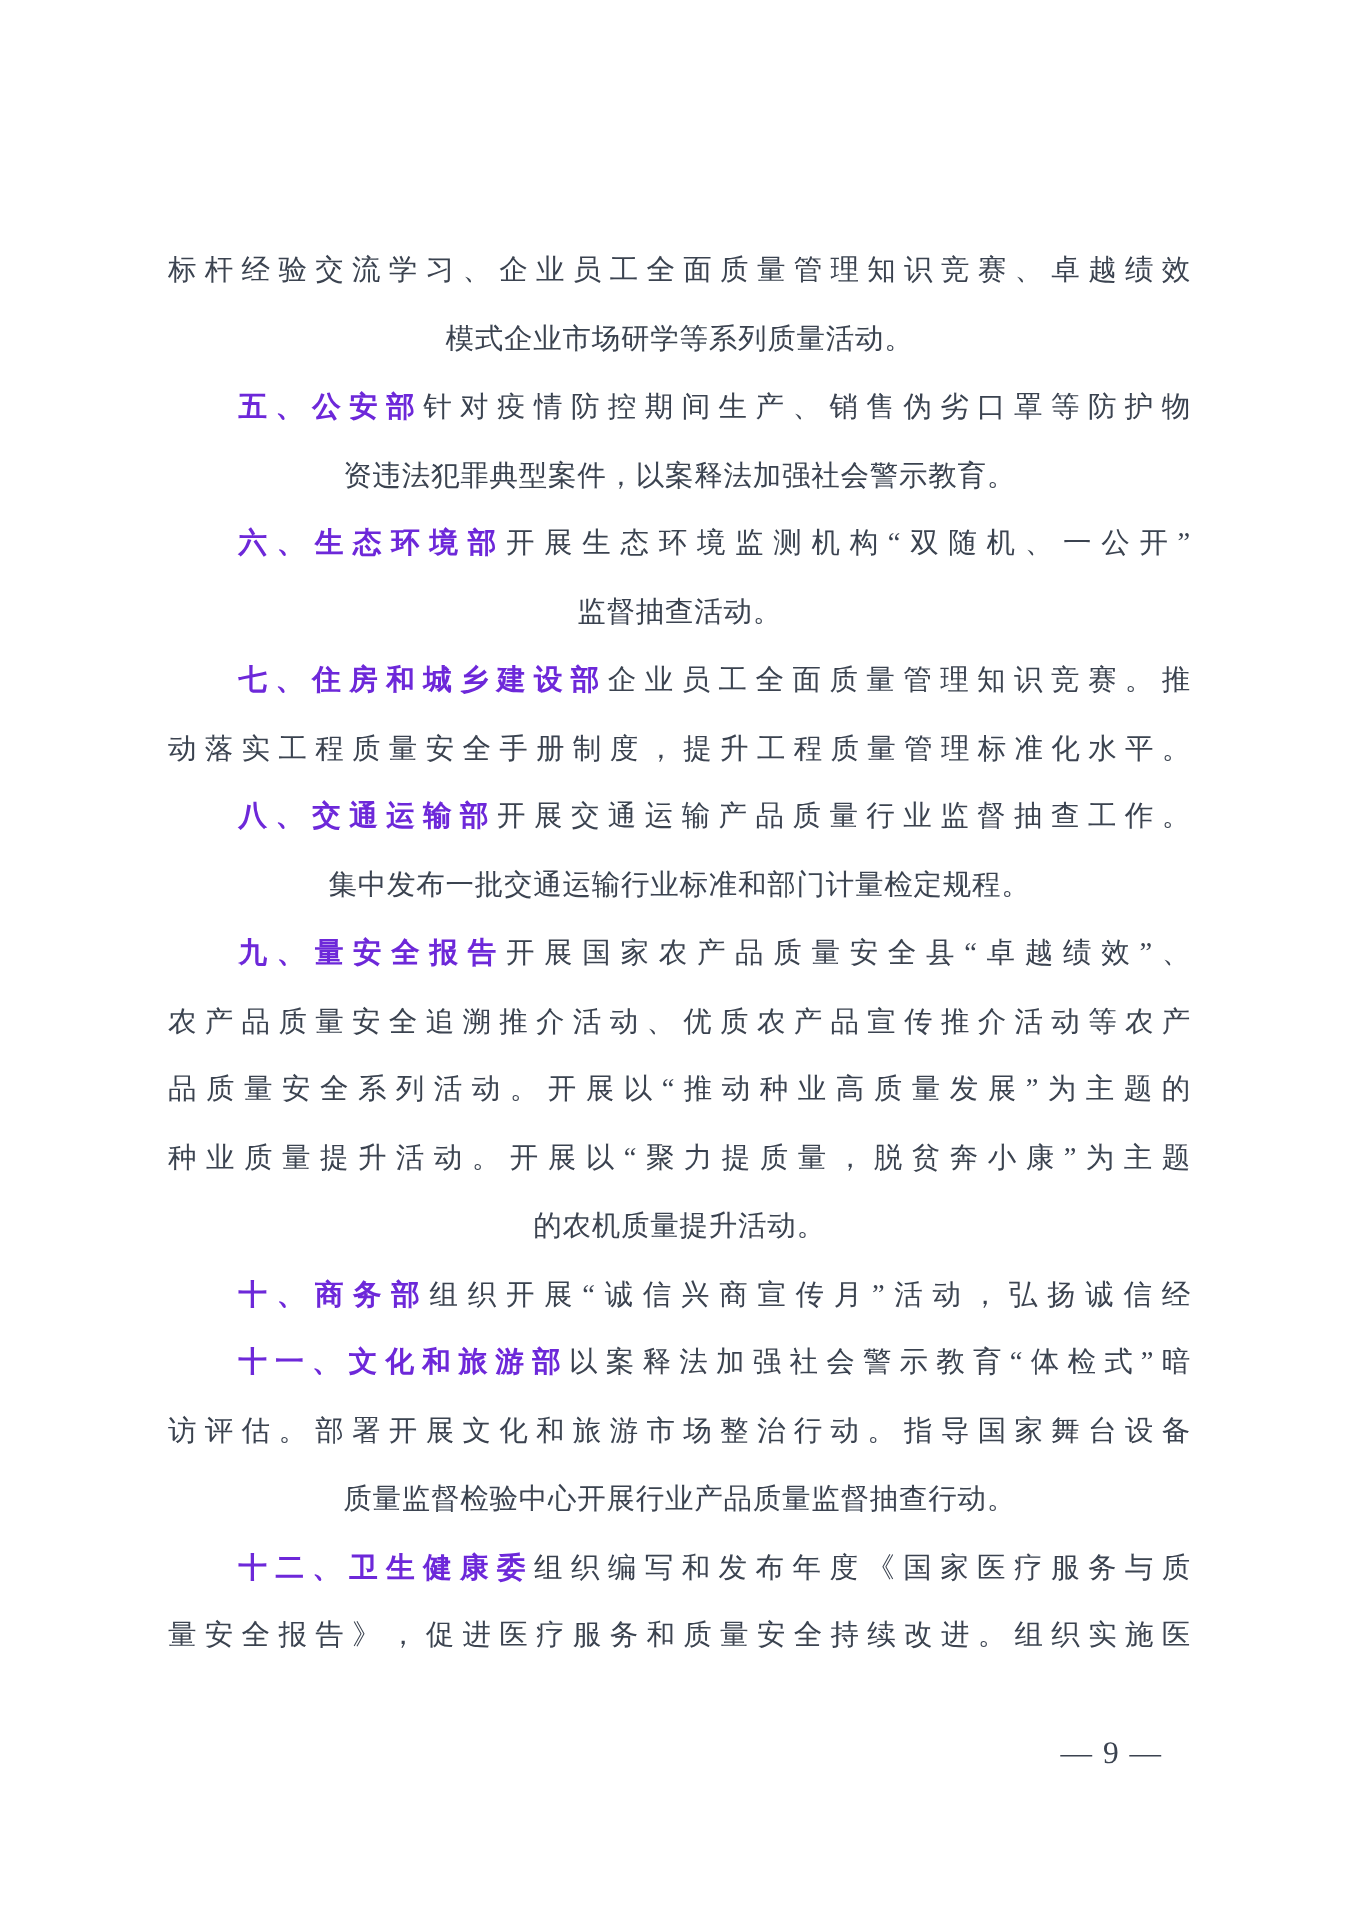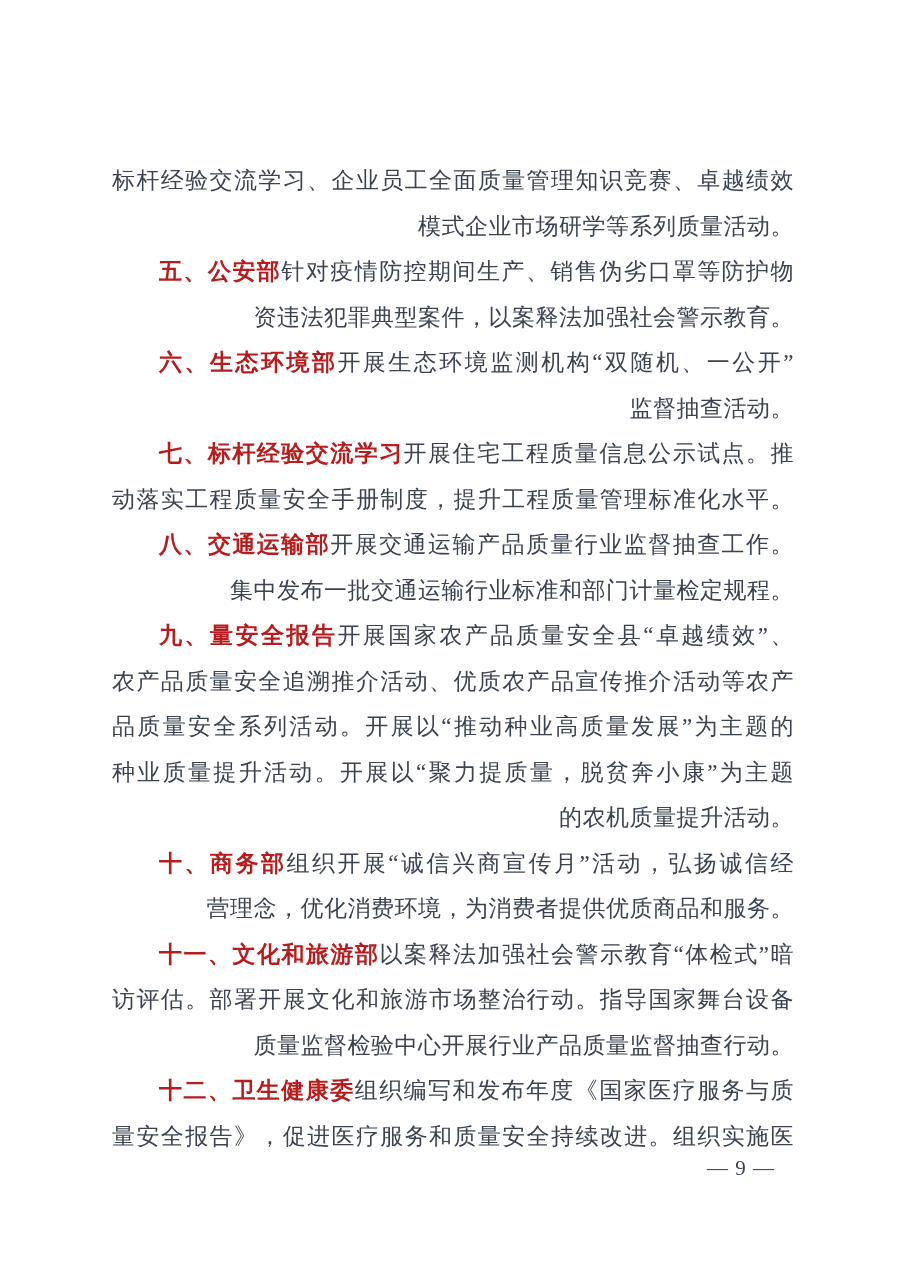--- a/index.html
+++ b/index.html
@@ -14,40 +14,40 @@
     background: #ffffff;
     overflow: hidden;
     font-family: "Liberation Serif", "DejaVu Serif", serif;
   }
   .text-block {
     position: absolute;
     top: 158px;
     left: 112px;
     width: 682px;
     color: #3b4350;
-    font-size: 23px;
+    font-size: 19px;
   }
   .line {
     height: 45.5px;
     line-height: 45.5px;
     overflow: hidden;
-    text-align: right;
+    text-align: center;
     letter-spacing: 0.5px;
   }
   .line.justify {
     text-align: justify;
     text-align-last: justify;
   }
   .line.indent {
     text-indent: 47px;
   }
   .bold {
     font-weight: 700;
     font-family: "Liberation Sans", "DejaVu Sans", sans-serif;
-    color: #b91c1c;
+    color: #6d28d9;
   }
   .page-number {
     position: absolute;
     top: 1155px;
     right: 125px;
     color: #3b4350;
     font-size: 21px;
     line-height: 26px;
     letter-spacing: 1px;
     font-family: "Liberation Serif", "DejaVu Serif", serif;
@@ -57,31 +57,30 @@
 <body>
 
 <div class="page">
   <div class="text-block">
       <div class="line justify"><span>标杆经验交流学习、企业员工全面质量管理知识竞赛、卓越绩效</span></div>
       <div class="line"><span>模式企业市场研学等系列质量活动。</span></div>
       <div class="line indent justify"><span class="bold">五、公安部</span><span>针对疫情防控期间生产、销售伪劣口罩等防护物</span></div>
       <div class="line"><span>资违法犯罪典型案件，以案释法加强社会警示教育。</span></div>
       <div class="line indent justify"><span class="bold">六、生态环境部</span><span>开展生态环境监测机构“双随机、一公开”</span></div>
       <div class="line"><span>监督抽查活动。</span></div>
-      <div class="line indent justify"><span class="bold">七、标杆经验交流学习</span><span>开展住宅工程质量信息公示试点。推</span></div>
+      <div class="line indent justify"><span class="bold">七、住房和城乡建设部</span><span>企业员工全面质量管理知识竞赛。推</span></div>
       <div class="line justify"><span>动落实工程质量安全手册制度，提升工程质量管理标准化水平。</span></div>
       <div class="line indent justify"><span class="bold">八、交通运输部</span><span>开展交通运输产品质量行业监督抽查工作。</span></div>
       <div class="line"><span>集中发布一批交通运输行业标准和部门计量检定规程。</span></div>
       <div class="line indent justify"><span class="bold">九、量安全报告</span><span>开展国家农产品质量安全县“卓越绩效”、</span></div>
       <div class="line justify"><span>农产品质量安全追溯推介活动、优质农产品宣传推介活动等农产</span></div>
       <div class="line justify"><span>品质量安全系列活动。开展以“推动种业高质量发展”为主题的</span></div>
       <div class="line justify"><span>种业质量提升活动。开展以“聚力提质量，脱贫奔小康”为主题</span></div>
       <div class="line"><span>的农机质量提升活动。</span></div>
       <div class="line indent justify"><span class="bold">十、商务部</span><span>组织开展“诚信兴商宣传月”活动，弘扬诚信经</span></div>
-      <div class="line"><span>营理念，优化消费环境，为消费者提供优质商品和服务。</span></div>
       <div class="line indent justify"><span class="bold">十一、文化和旅游部</span><span>以案释法加强社会警示教育“体检式”暗</span></div>
       <div class="line justify"><span>访评估。部署开展文化和旅游市场整治行动。指导国家舞台设备</span></div>
       <div class="line"><span>质量监督检验中心开展行业产品质量监督抽查行动。</span></div>
       <div class="line indent justify"><span class="bold">十二、卫生健康委</span><span>组织编写和发布年度《国家医疗服务与质</span></div>
       <div class="line justify"><span>量安全报告》，促进医疗服务和质量安全持续改进。组织实施医</span></div>
     </div>
   <div class="page-number">
     <span>— 9 —</span>
   </div>
 </div>

